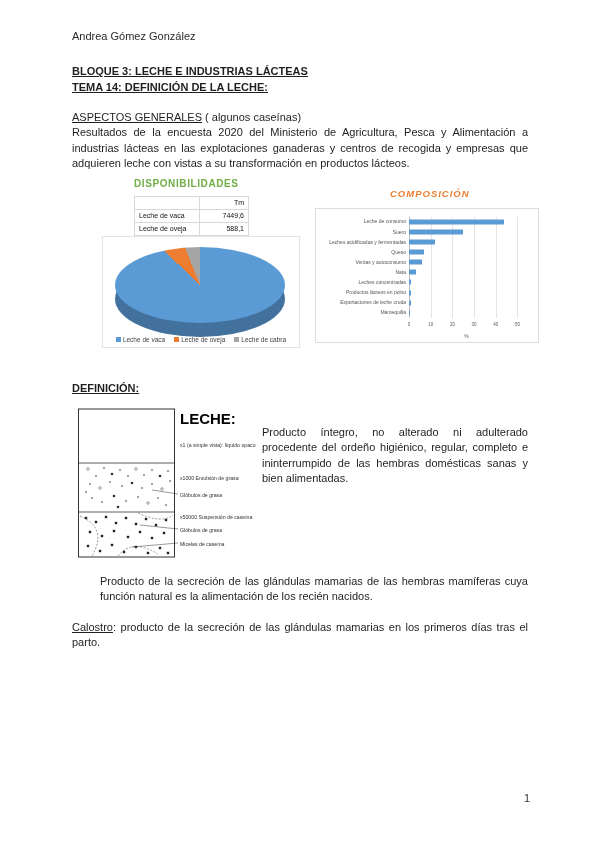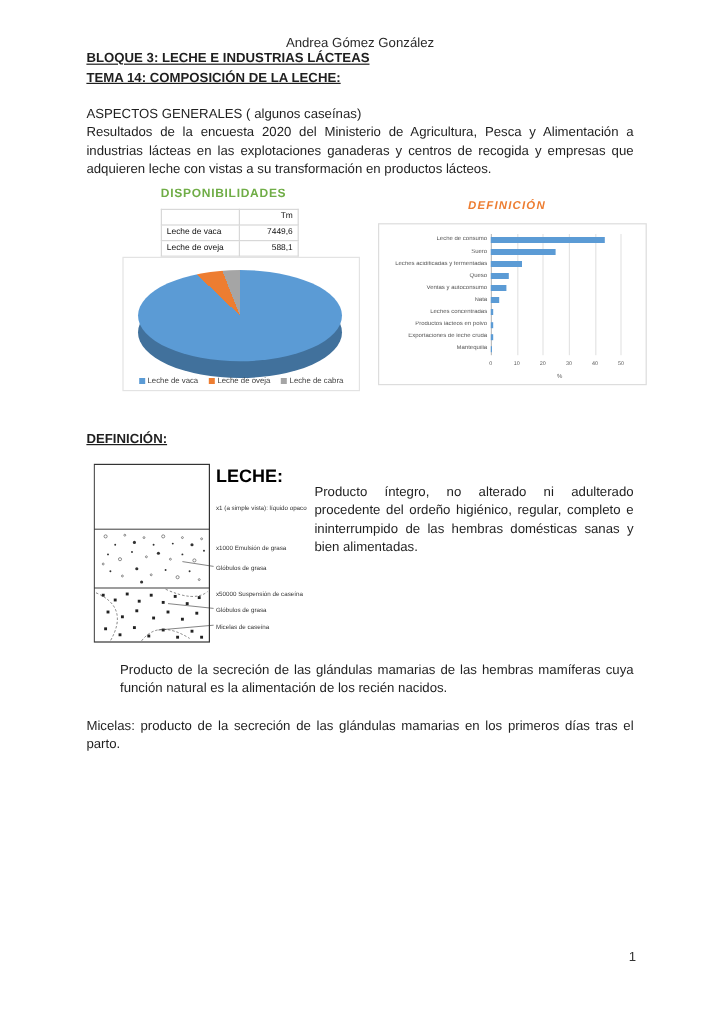--- a/index.html
+++ b/index.html
@@ -7,25 +7,25 @@
     width:600px;height:848px;
     box-sizing:border-box;
     padding:30px 72px 0;
     background:#ffffff;
     font-family:"Liberation Sans", sans-serif;
     font-size:11px;
     color:#1f1f1f;
     position:relative;
     overflow:hidden;
   }
-  .author{ text-align:center; font-size:11px; color:#2a2a2a;}
-  .doc-heading{ font-weight:bold; line-height:1.45;}
+  .author{ text-align:left; font-size:11px; color:#2a2a2a;}
+  .doc-heading{ margin-top:22px; font-weight:bold; line-height:1.45;}
   .doc-heading div{ text-decoration:underline; }
   .general{ margin-top:14px; line-height:1.41; text-align:justify;}
-  .underlined{ }
+  .underlined{ text-decoration:underline; }
 
   
   .charts{ position:relative; height:180px; margin-top:4px;text-decoration:underline; }
   .disp-title{
     position:absolute; left:62px; top:2px;
     color:#70AD47; font-weight:bold; font-size:10px; letter-spacing:.6px;
   }
   .disp-table{
     position:absolute; left:62px; top:20px;
     border-collapse:collapse; font-size:7px; color:#111;
@@ -95,21 +95,21 @@
 
   .page-number{ position:absolute; right:70px; top:792px; font-size:11px; color:#333; }
 </style>
 </head>
 <body>
 
 <div class="author">Andrea Gómez González</div>
 
 <div class="doc-heading">
   <div>BLOQUE 3: LECHE E INDUSTRIAS LÁCTEAS</div>
-  <div>TEMA 14: COMPOSICIÓN DE LA LECHE:</div>
+  <div>TEMA 14: DEFINICIÓN DE LA LECHE:</div>
 </div>
 
 <div class="general">
   <span class="underlined">ASPECTOS GENERALES</span><span> ( algunos caseínas)</span><br>
   <span>Resultados de la encuesta 2020 del Ministerio de Agricultura, Pesca y Alimentación a industrias lácteas en las explotaciones ganaderas y centros de recogida y empresas que adquieren leche con vistas a su transformación en productos lácteos.</span>
 </div>
 
 <div class="charts">
   <div class="disp-title">DISPONIBILIDADES</div>
 
@@ -150,21 +150,21 @@
           <span class="legend-swatch" style="background: rgb(237, 125, 49);"></span>
           <span>Leche de oveja</span>
         </span>
         <span class="legend-item">
           <span class="legend-swatch" style="background: rgb(165, 165, 165);"></span>
           <span>Leche de cabra</span>
         </span>
       </div>
   </div>
 
-  <div class="prod-title">DEFINICIÓN</div>
+  <div class="prod-title">COMPOSICIÓN</div>
 
   <div class="bar-box">
     <div class="bar-grid">
         <div class="gridline" style="left: 0%; background: rgb(191, 191, 191);"></div>
         <div class="gridline" style="left: 18.8679%;"></div>
         <div class="gridline" style="left: 37.7358%;"></div>
         <div class="gridline" style="left: 56.6038%;"></div>
         <div class="gridline" style="left: 75.4717%;"></div>
         <div class="gridline" style="left: 94.3396%;"></div>
       </div>
@@ -325,16 +325,16 @@
   </svg>
 
   <div class="def-text">
     <p>Producto íntegro, no alterado ni adulterado procedente del ordeño higiénico, regular, completo e ininterrumpido de las hembras domésticas sanas y bien alimentadas.</p>
   </div>
 </div>
 
 <div class="bottom-para">Producto de la secreción de las glándulas mamarias de las hembras mamíferas cuya función natural es la alimentación de los recién nacidos.</div>
 
 <div class="calostro-para">
-  <span class="underlined">Micelas</span><span>: producto de la secreción de las glándulas mamarias en los primeros días tras el parto.</span>
+  <span class="underlined">Calostro</span><span>: producto de la secreción de las glándulas mamarias en los primeros días tras el parto.</span>
 </div>
 
 <div class="page-number">1</div>
 
 </body></html>

